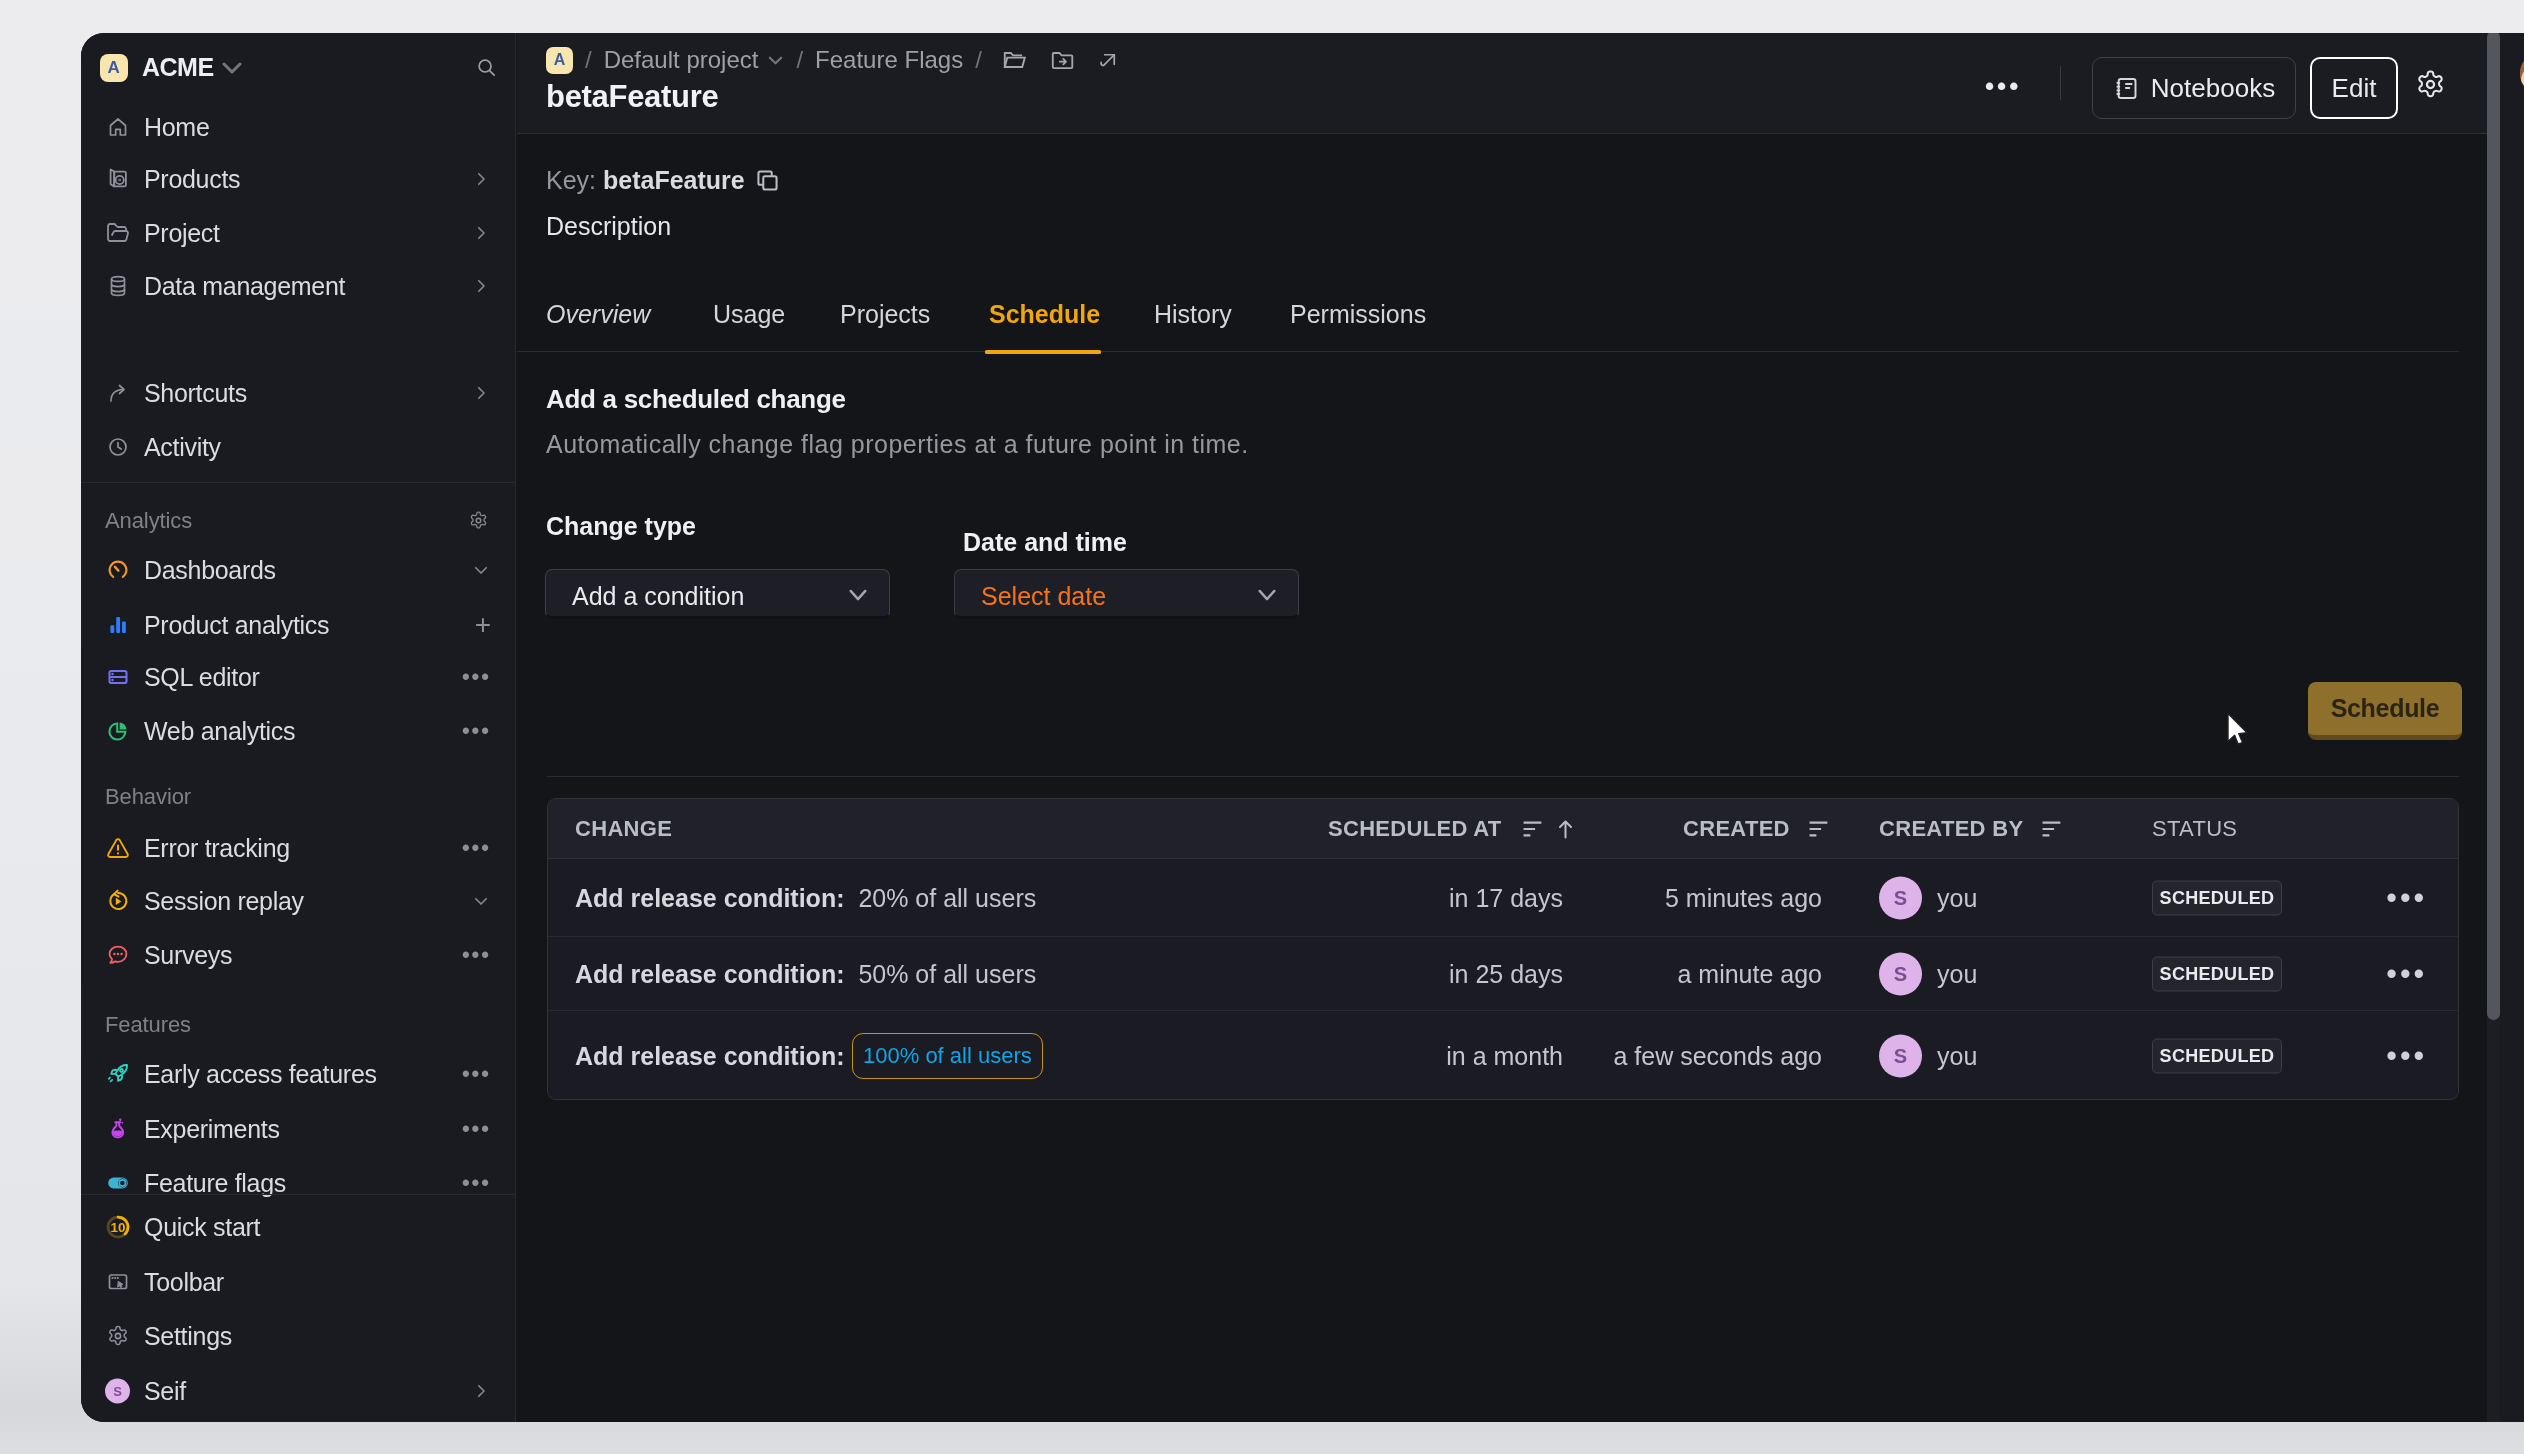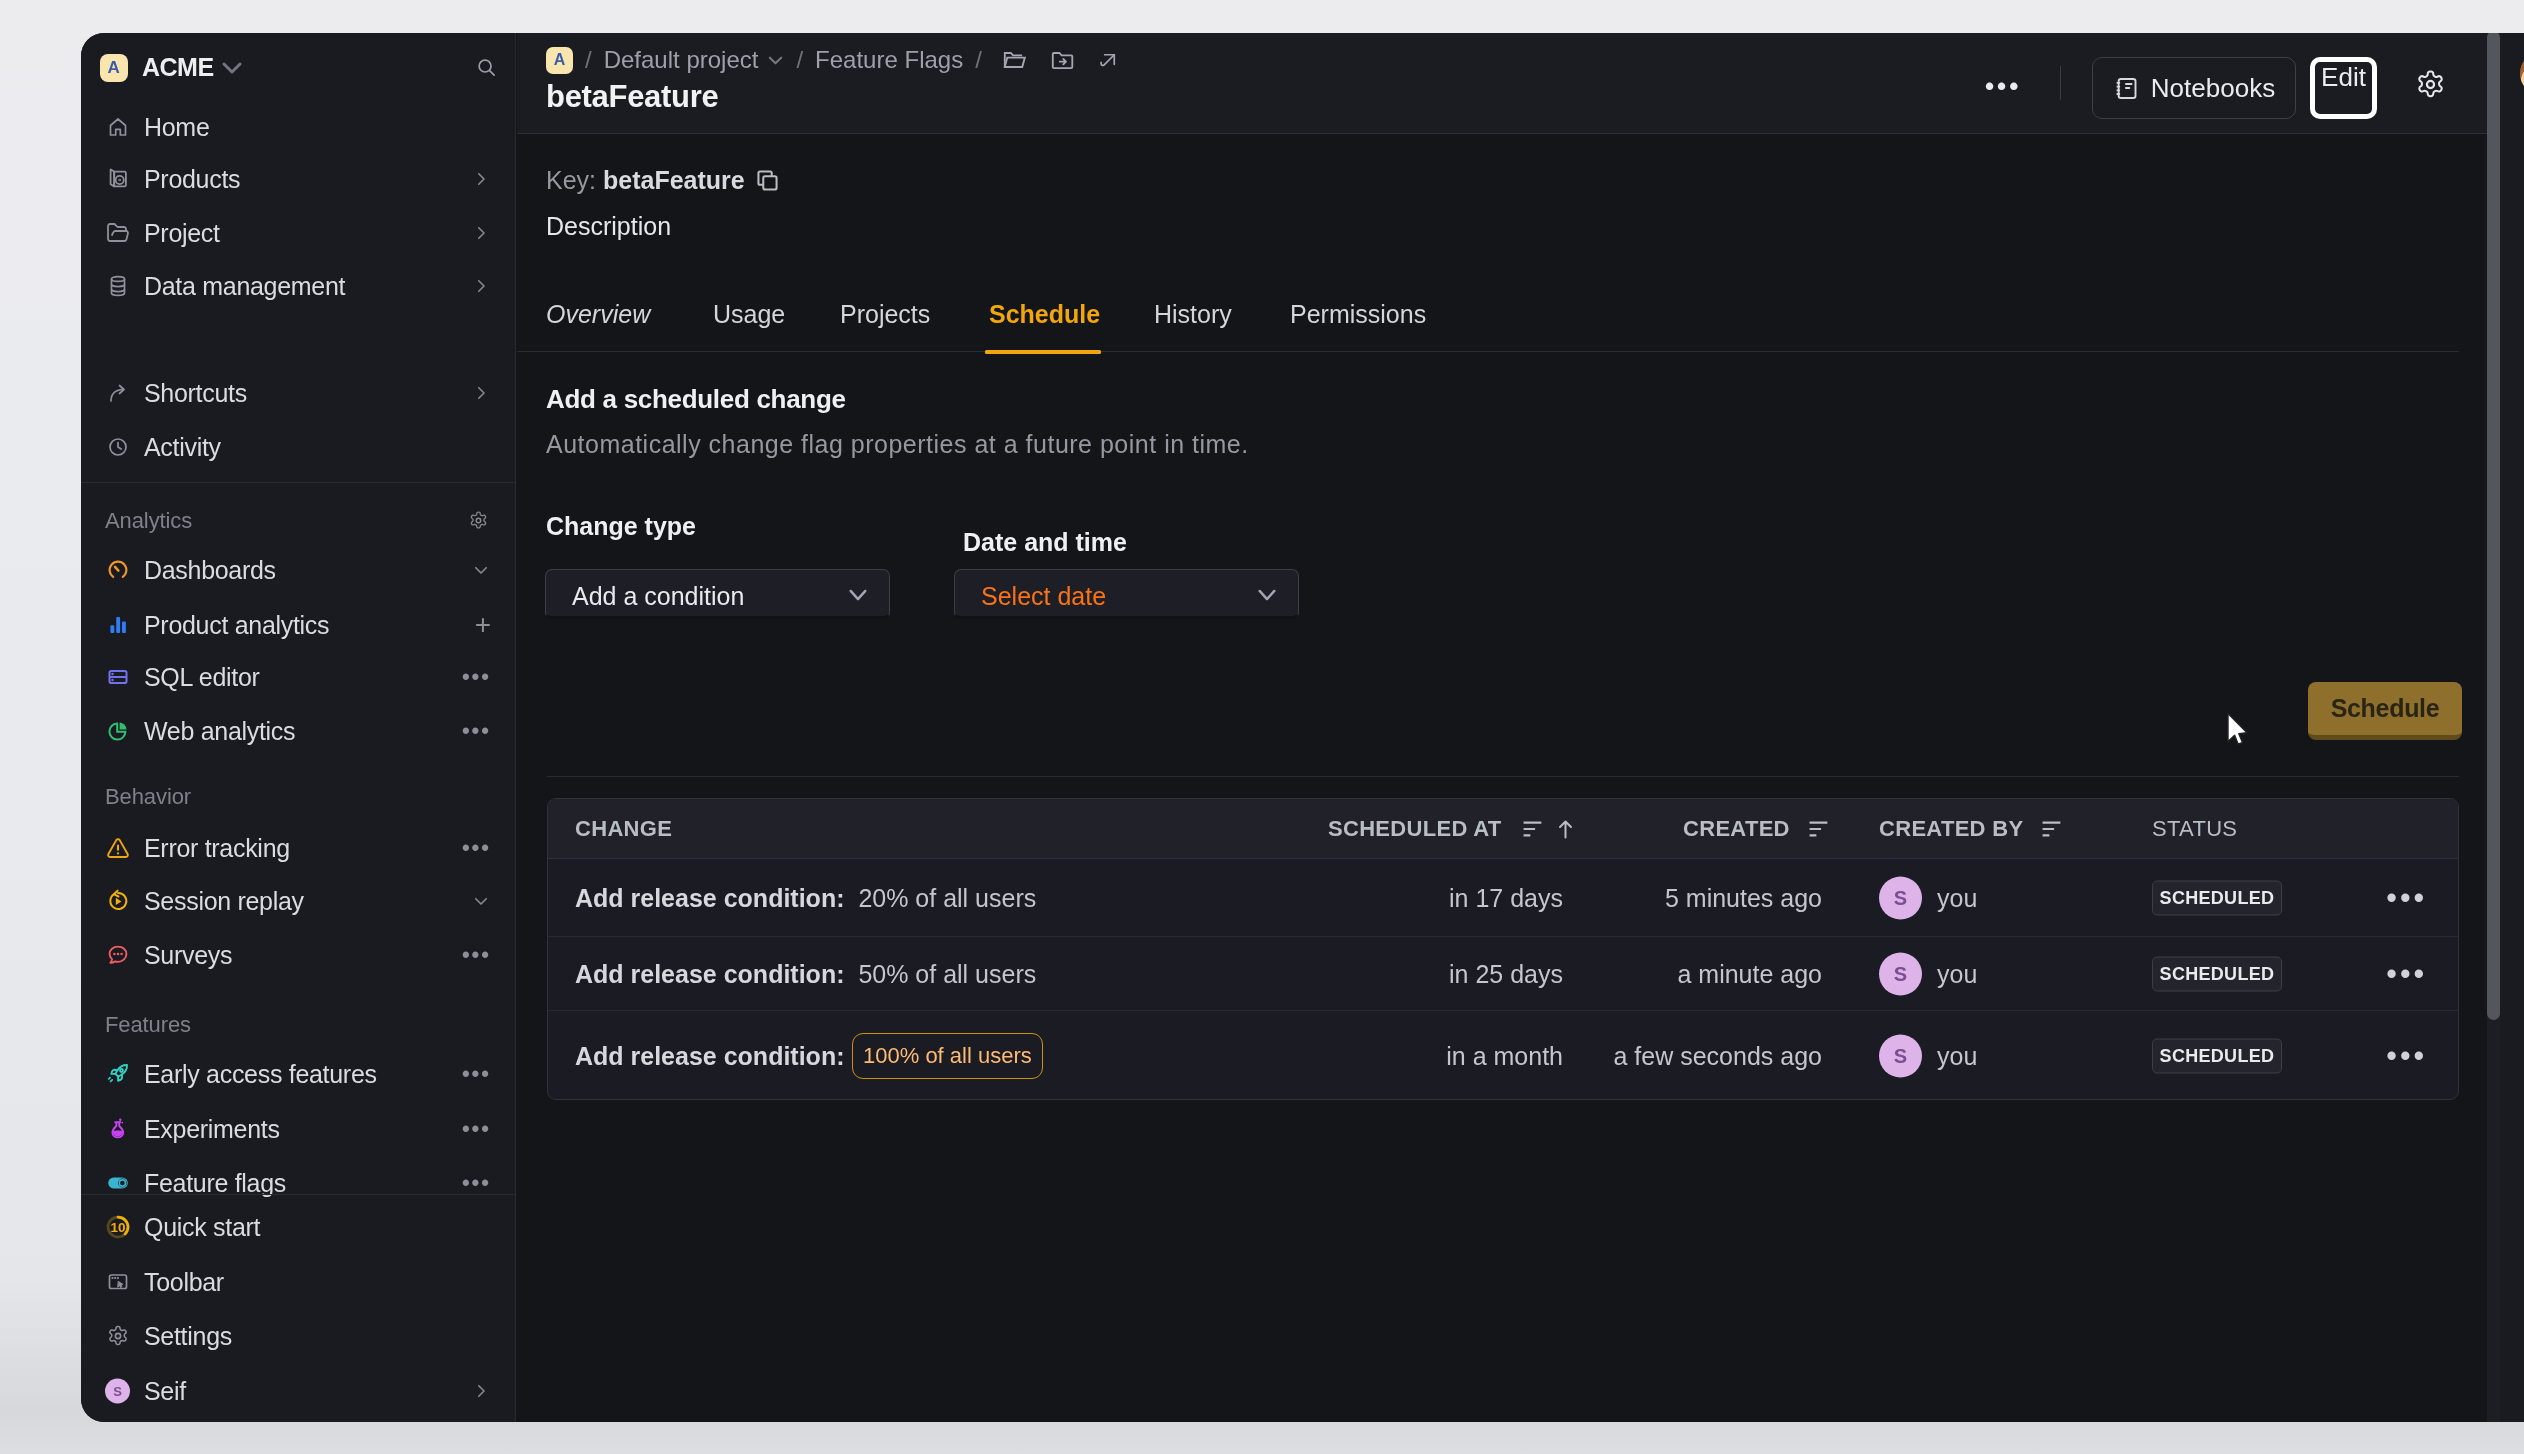--- a/index.html
+++ b/index.html
@@ -290,21 +290,21 @@
     <div class="abs" style="left:1543px;top:33px;width:1px;height:34px;background:#3a3b42;"></div>
     <div class="abs" style="left:1575px;top:24px;width:204px;height:62px;border:1px solid #404148;border-radius:10px;display:flex;align-items:center;justify-content:center;gap:11px;">
       <svg width="27" height="27" viewBox="0 0 24 24" fill="none" stroke="#d7d9de" stroke-width="1.7">
           <rect x="5" y="3.5" width="15" height="17" rx="2"></rect>
           <path d="M9 3.5v17" opacity="0"></path>
           <path d="M3.2 7h3.1M3.2 10.3h3.1M3.2 13.6h3.1M3.2 16.9h3.1" stroke-width="1.6"></path>
           <path d="M11.5 8h5M11.5 11.5h3" stroke-linecap="round"></path>
         </svg>
       <span style="font-size:26px;color:#e9ebef;">Notebooks</span>
     </div>
-    <div class="abs" style="left:1793px;top:24px;width:67px;height:62px;border:5px solid #ffffff;border-radius:10px;display:flex;align-items:flex-start;justify-content:center;">
+    <div class="abs" style="left:1793px;top:24px;width:88px;height:62px;border:2px solid #ffffff;border-radius:10px;display:flex;align-items:center;justify-content:center;">
       <span style="font-size:26px;color:#e9ebef;">Edit</span>
     </div>
     <svg class="abs" style="left:1897px;top:35px;" width="33" height="33" viewBox="0 0 24 24" fill="none" stroke="#e4e6ea" stroke-width="1.6">
         <circle cx="12" cy="12" r="2.6"></circle>
         <path d="M12.22 2.5h-.44a1.8 1.8 0 0 0-1.8 1.8v.16a1.8 1.8 0 0 1-.9 1.56l-.39.22a1.8 1.8 0 0 1-1.8 0l-.14-.07a1.8 1.8 0 0 0-2.46.66l-.2.34a1.8 1.8 0 0 0 .66 2.46l.14.09a1.8 1.8 0 0 1 .9 1.55v.46a1.8 1.8 0 0 1-.9 1.57l-.14.08a1.8 1.8 0 0 0-.66 2.46l.2.34a1.8 1.8 0 0 0 2.46.66l.14-.07a1.8 1.8 0 0 1 1.8 0l.39.22a1.8 1.8 0 0 1 .9 1.56v.16a1.8 1.8 0 0 0 1.8 1.8h.44a1.8 1.8 0 0 0 1.8-1.8v-.16a1.8 1.8 0 0 1 .9-1.56l.39-.22a1.8 1.8 0 0 1 1.8 0l.14.07a1.8 1.8 0 0 0 2.46-.66l.2-.35a1.8 1.8 0 0 0-.66-2.46l-.14-.07a1.8 1.8 0 0 1-.9-1.57v-.45a1.8 1.8 0 0 1 .9-1.57l.14-.08a1.8 1.8 0 0 0 .66-2.46l-.2-.34a1.8 1.8 0 0 0-2.46-.66l-.14.07a1.8 1.8 0 0 1-1.8 0l-.39-.22a1.8 1.8 0 0 1-.9-1.56v-.16a1.8 1.8 0 0 0-1.8-1.8z" stroke-width="1.5"></path>
       </svg>
   </div>
   <div class="content">
 
     <div class="abs" style="left:29px;top:31px;font-size:25px;color:#95989f;">Key: <span style="color:#d9dbe0;font-weight:bold;">betaFeature</span></div>
@@ -381,21 +381,21 @@
         <div class="tcell" style="left:27px;"><b style="color:#d5d8dd;">Add release condition:</b>&nbsp; 50% of all users</div>
         <div class="tcell" style="left:1015px;transform:translate(-100%,-50%);">in 25 days</div>
         <div class="tcell" style="left:1274px;transform:translate(-100%,-50%);">a minute ago</div>
         <div class="tcell" style="left:1331px;width:43px;height:43px;border-radius:50%;background:#ddb3e9;color:#7b4e90;font-size:20px;font-weight:bold;display:flex;align-items:center;justify-content:center;">S</div>
         <div class="tcell" style="left:1389px;">you</div>
         <div class="tcell" style="left:1604px;height:35px;border:1px solid #3e3f46;border-radius:5px;background:#24252c;display:flex;align-items:center;padding:0 6.6px;font-size:18px;font-weight:bold;color:#e9eaee;letter-spacing:0.3px;">SCHEDULED</div>
         <div class="tcell" style="left:1859px;transform:translate(-50%,-50%);color:#cfd2d7;font-size:29px;font-weight:bold;letter-spacing:3.5px;">•••</div>
       </div>
       <div class="trow" style="top:212px;height:90px;">
         <div class="tcell" style="left:27px;"><b style="color:#d5d8dd;">Add release condition:</b></div>
-        <div class="tcell" style="left:304px;height:46px;border:1.5px solid #c6940f;border-radius:11px;display:flex;align-items:center;padding:0 10px;color:#fdba74;font-size:22px;">100% of all users</div>
+        <div class="tcell" style="left:304px;height:46px;border:1.5px solid #c6940f;border-radius:11px;display:flex;align-items:center;padding:0 10px;color:#0ea5e9;font-size:22px;">100% of all users</div>
         <div class="tcell" style="left:1015px;transform:translate(-100%,-50%);">in a month</div>
         <div class="tcell" style="left:1274px;transform:translate(-100%,-50%);">a few seconds ago</div>
         <div class="tcell" style="left:1331px;width:43px;height:43px;border-radius:50%;background:#ddb3e9;color:#7b4e90;font-size:20px;font-weight:bold;display:flex;align-items:center;justify-content:center;">S</div>
         <div class="tcell" style="left:1389px;">you</div>
         <div class="tcell" style="left:1604px;height:35px;border:1px solid #3e3f46;border-radius:5px;background:#24252c;display:flex;align-items:center;padding:0 6.6px;font-size:18px;font-weight:bold;color:#e9eaee;letter-spacing:0.3px;">SCHEDULED</div>
         <div class="tcell" style="left:1859px;transform:translate(-50%,-50%);color:#cfd2d7;font-size:29px;font-weight:bold;letter-spacing:3.5px;">•••</div>
       </div>
     </div>
   </div>
   <div class="scrolltrack"></div>

